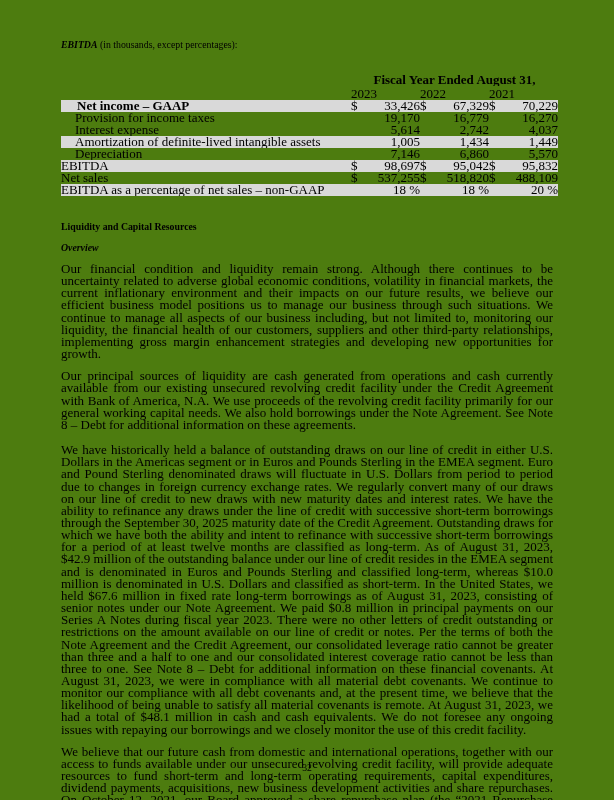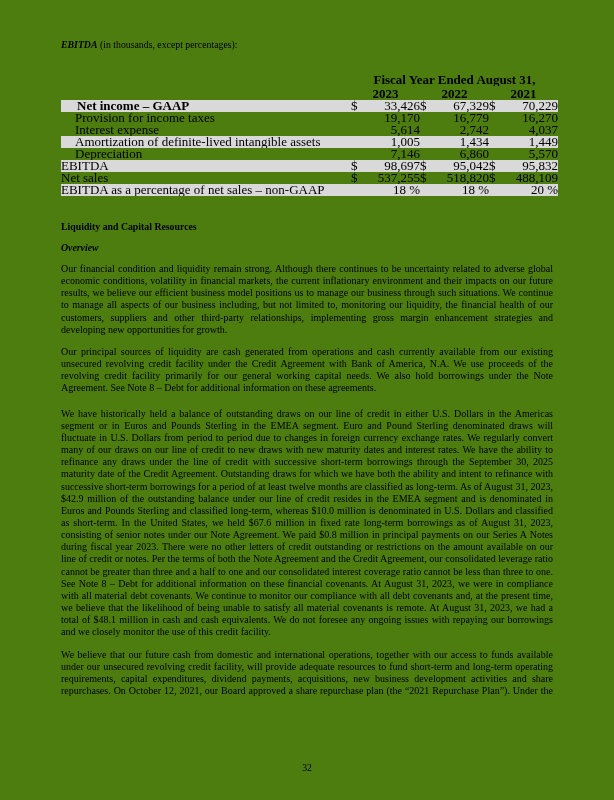--- a/index.html
+++ b/index.html
@@ -31,42 +31,42 @@
   }
   table.fin td {
     padding: 0;
     vertical-align: bottom;
     line-height: 12px;
     overflow: hidden;
     white-space: nowrap;
   }
   thead td { height: 14px; }
   .grp-hdr { text-align: center; font-weight: bold; }
-  .yr { text-align: center; font-weight: bold; }
+  .yr { font-weight: normal; }
   tbody td { padding-top: 1px; padding-bottom: 2px; }
   tr.shaded td { background: var(--shade, #d9d9d9); }
   td.lbl { text-align: left; }
   td.lbl.ind { padding-left: 14px; }
   tr.bold td.lbl { font-weight: bold; padding-left: 16px; }
   td.cur { text-align: left; padding-left: 4px; }
   td.val { text-align: right; padding-right: 7px; }
 
   .heading {
     margin: 24px 0 0 0;
     font-size: 9.8px; line-height: 13px;
     font-weight: bold;
   }
   .subheading {
     margin: 8px 0 0 0;
     font-size: 9.8px; line-height: 13px;
     font-weight: bold; font-style: italic;
   }
   p.body {
     margin: 10px 4px 0 0;
-    font-size: 10px;
+    font-size: 13px;
     line-height: 12.15px;
     text-align: justify;
   }
   p.body.p1 { margin-top: 9px; }
   p.body.p3 { margin-top: 13px; }
   p.body.p4 { margin-top: 10px; text-align-last: justify; }
   .page-num {
     position: absolute;
     top: 762px; left: 0;
     width: 614px;

